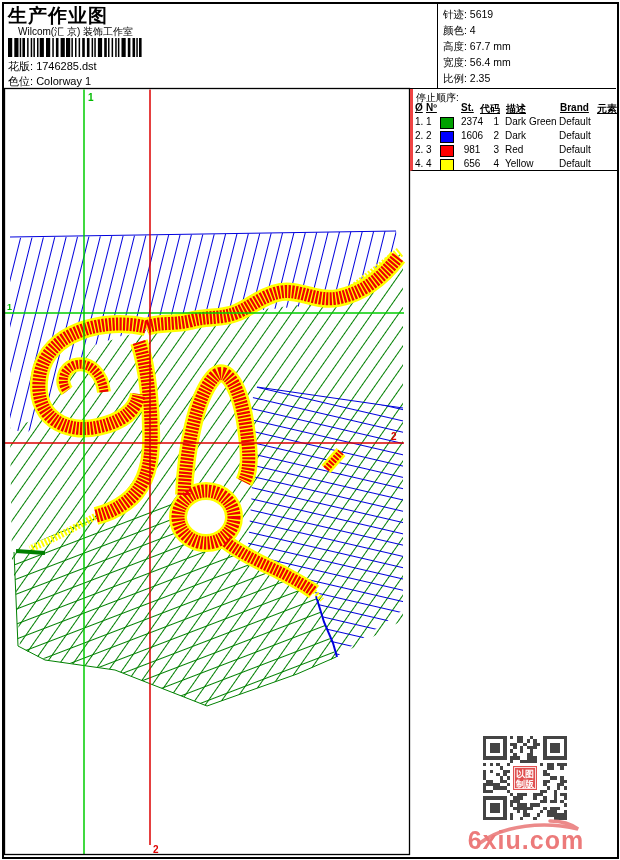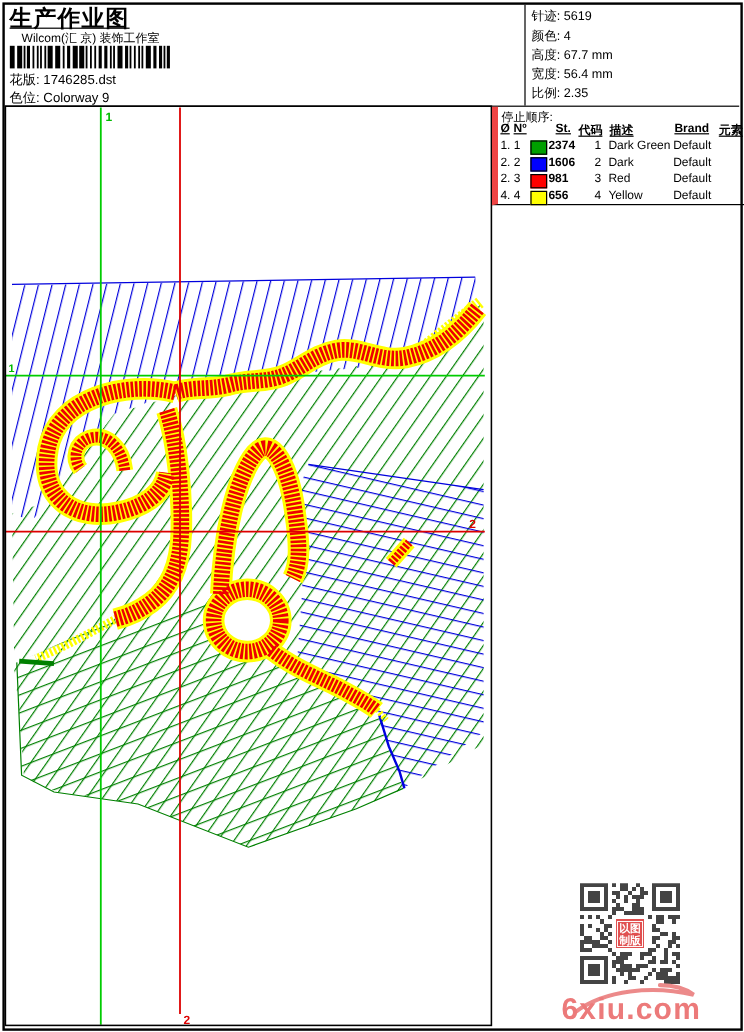--- a/index.html
+++ b/index.html
@@ -1,35 +1,35 @@
 <!DOCTYPE html>
 <html><head>
 <meta charset="utf-8">
 <style>
   html,body{margin:0;padding:0;}
   body{width:620px;height:860px;position:relative;background:#fff;
        font-family:"Liberation Sans",sans-serif;color:#000;overflow:hidden;}
   .abs{position:absolute;}
   #page-border{left:2px;top:2px;width:613px;height:853px;border:2px solid #000;}
-  #title{left:8px;top:3px;font-size:19px;font-weight:bold;text-decoration:underline;letter-spacing:1px;}
+  #title{left:8px;top:3px;font-size:19px;font-weight:bold;letter-spacing:1px;}
   #studio{left:8px;top:25px;font-size:10px;margin-left:10px;}
   #barcode{left:8px;top:38px;}
   #pattern-row{left:8px;top:59px;font-size:11px;}
   #colorway-row{left:8px;top:74px;font-size:11px;}
   #header-divider{left:4px;top:88px;width:612px;height:0;border-top:1.5px solid #000;}
   #info-divider{left:437px;top:4px;width:0;height:84px;border-left:1.5px solid #000;}
   #info-box{left:443px;top:6px;font-size:10.5px;line-height:16px;}
   .info-row{white-space:nowrap;}
-  #stop-table{left:410px;top:89px;width:205px;height:81px;border-left:5px solid #ef4444;border-bottom:1px solid #000;font-size:10px;}
+  #stop-table{left:410px;top:89px;width:205px;height:81px;border-left:3px solid #ef4444;border-bottom:1px solid #000;font-size:10px;}
   #stop-caption{left:3px;top:2px;}
   .th{font-weight:bold;text-decoration:underline;position:absolute;top:13px;}
   .trow{position:absolute;left:0;width:205px;height:14px;}
   .c-seq{position:absolute;left:2px;}
   .c-sw{position:absolute;left:27px;top:1px;width:12px;height:10px;border:1px solid #000;}
-  .c-st{position:absolute;left:42px;width:34px;text-align:left;font-weight:bold;}
+  .c-st{position:absolute;left:42px;width:34px;text-align:center;}
   .c-code{position:absolute;left:72px;width:14px;text-align:right;}
   .c-desc{position:absolute;left:92px;}
   .c-brand{position:absolute;left:146px;text-align:center;}
   #design-svg{left:0;top:0;}
   #qr-svg{left:483px;top:736px;}
   #wm-svg{left:466px;top:813px;}
   #wm-text{font-size:25px;font-weight:bold;fill:#ec7a7a;letter-spacing:1px;}
   .seal-t{font-size:9px;fill:#fff;font-weight:bold;}
 </style>
 </head>
@@ -158,21 +158,21 @@
     <rect x="128.29999999999998" y="0" width="1.5" height="19" fill="#000"></rect>
     <rect x="130.99999999999997" y="0" width="2.6" height="19" fill="#000"></rect>
   </svg>
 
 <div id="pattern-row" class="abs">
   <span>花版:</span>
   <span>1746285.dst</span>
 </div>
 <div id="colorway-row" class="abs">
   <span>色位:</span>
-  <span>Colorway 9</span>
+  <span>Colorway 1</span>
 </div>
 
 <div id="header-divider" class="abs"></div>
 <div id="info-divider" class="abs"></div>
 
 <div id="info-box" class="abs">
   <div class="info-row">
     <span>针迹:</span>
     <span>5619</span>
   </div>

